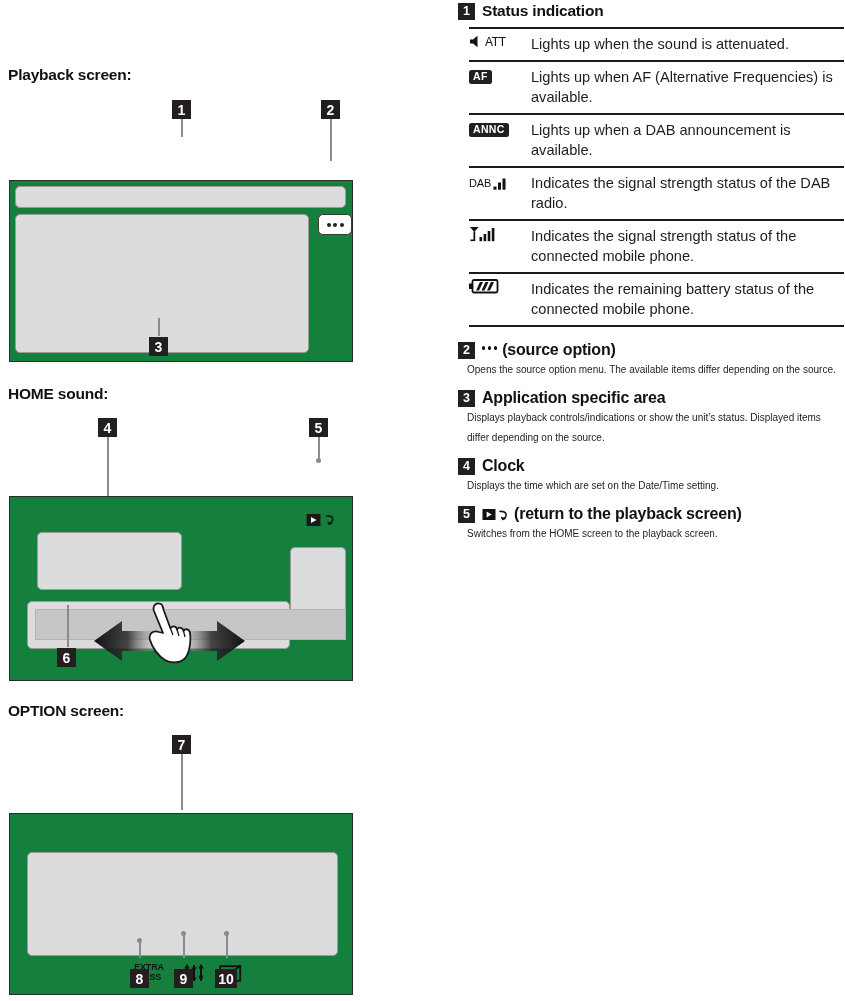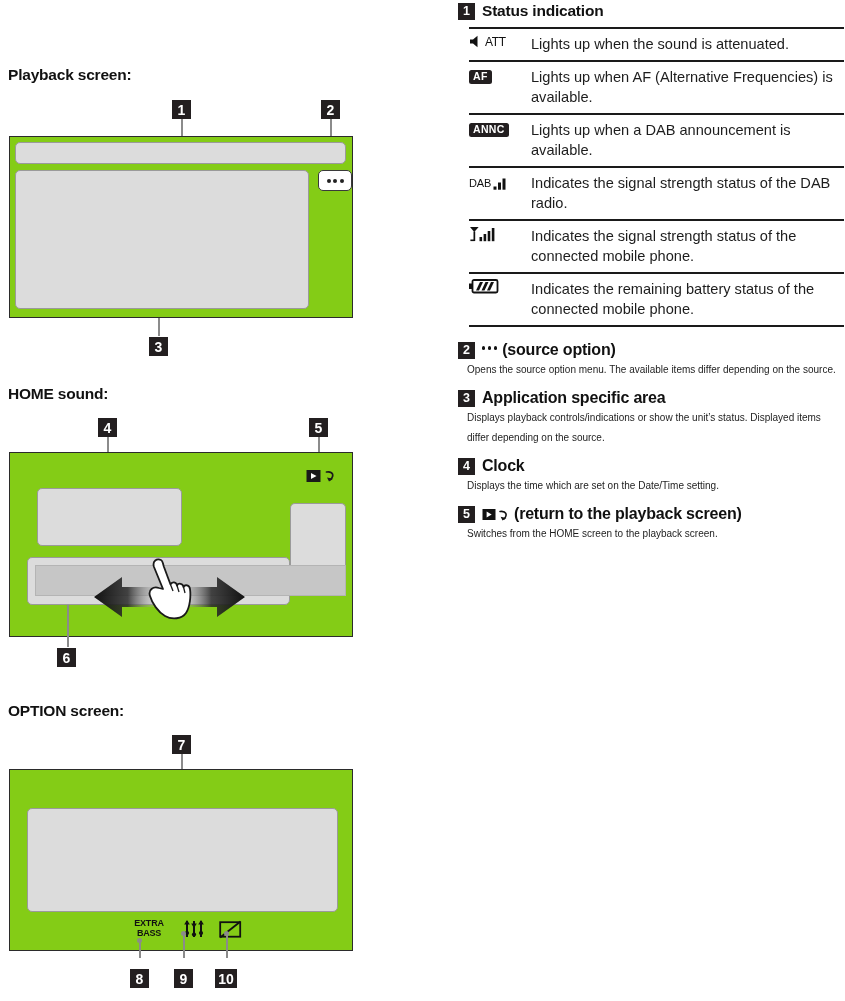--- a/index.html
+++ b/index.html
@@ -50,21 +50,22 @@
     position: absolute;
     width: 5px; height: 5px;
     border-radius: 50%;
     background: #8b8b8b;
   }
 
   
   .screen-frame {
     position: absolute;
     border: 1.6px solid #2b2b2b;
-    background: #84cc16;
+    background: #15803d;
+    margin-top: 44px;
   }
   .panel {
     position: absolute;
     background: #dcdcdc;
     border: 1.3px solid #9a9a9a;
     border-radius: 5px;
   }
   .panel-dark {
     position: absolute;
     background: #c6c6c6;

